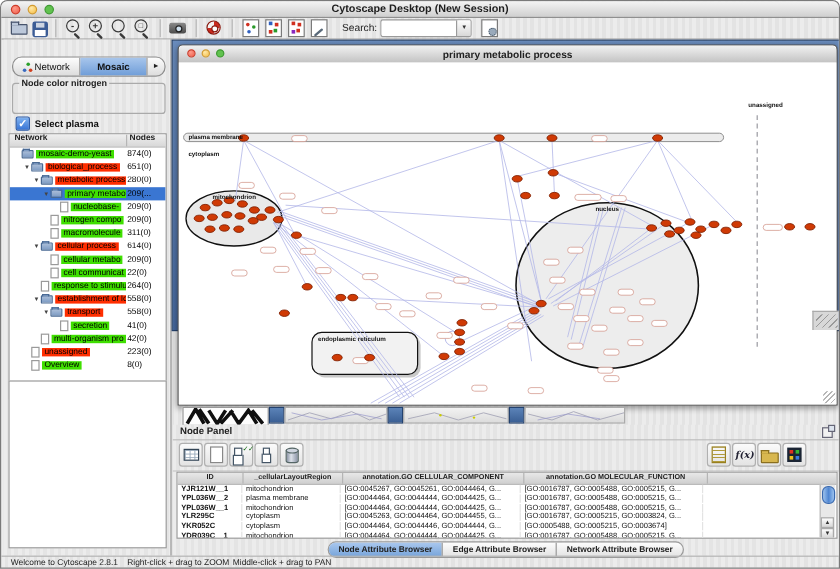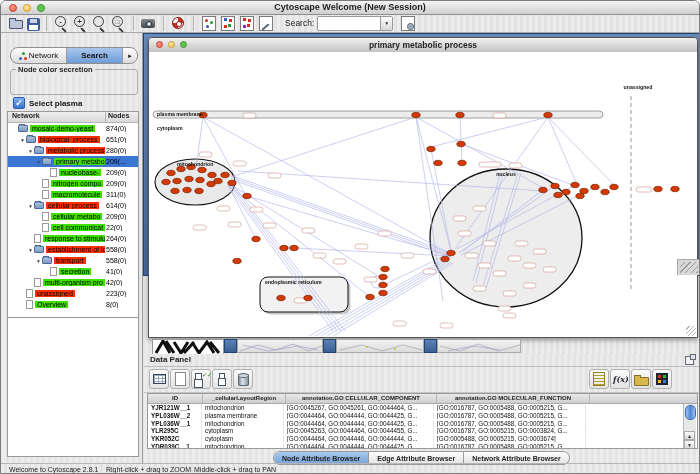--- a/index.html
+++ b/index.html
@@ -129,21 +129,21 @@
 </style>
 </head>
 <body>
 
 <div class="win">
 
   <div class="titlebar">
     <span class="tl red"></span>
     <span class="tl yel"></span>
     <span class="tl grn"></span>
-    <span class="apptitle">Cytoscape Welcome (New Session)</span>
+    <span class="apptitle">Cytoscape Desktop (New Session)</span>
   </div>
 
   <div class="toolbar">
     <div id="tb-icons">
         <span class="tbi i-open"></span>
         <span class="tbi i-save"></span>
         <span class="tbsep"></span>
         <span class="tbi i-zo"></span>
         <span class="tbi i-zi"></span>
         <span class="tbi i-zs"></span>
@@ -166,26 +166,26 @@
     <span class="tbi pagebase i-settings" style="margin-left:6px"></span>
   </div>
 
   <div class="cpanel">
     <div class="cptabs">
       <span class="cptab">
           <span class="cpt-ic"></span>
           <span>Network</span>
         </span>
       <span class="cptab sel">
-          <span>Search</span>
+          <span>Mosaic</span>
         </span>
       <span class="cparrow">►</span>
     </div>
     <div class="groupbox">
-      <span class="gb-legend">Node color secretion</span>
+      <span class="gb-legend">Node color nitrogen</span>
     </div>
     <div class="checkrow">
       <span class="checkbox">✓</span>
       <span class="checklabel">Select plasma</span>
     </div>
     <div class="treebox">
       <div class="treehead">
         <span class="thc1">Network</span>
         <span class="thc2">Nodes</span>
       </div>
@@ -479,21 +479,21 @@
             <polyline points="2,4 22,9 40,2 60,9 82,3" stroke="#aab" stroke-width="0.8" fill="none"></polyline>
             <polyline points="10,9 35,4 62,8" stroke="#99c" stroke-width="0.6" fill="none"></polyline>
           </svg>
       </div>
     </div>
     <div class="mdi-grip"></div>
   </div>
 
   <div class="dpanel">
     <div class="dp-header">
-      <span class="panel-title">Data Panel</span>
+      <span class="panel-title">Node Panel</span>
       <span class="float-ic"></span>
     </div>
     <div class="dp-toolbar">
       <span class="dbtn d-table" style="left:5px"></span>
       <span class="dbtn d-page" style="left:26px"></span>
       <span class="dbtn d-check" style="left:47px"></span>
       <span class="dbtn d-grid" style="left:68px"></span>
       <span class="dbtn d-trash" style="left:89px"></span>
       <span class="dbtn d-notes" style="left:445px"></span>
       <span class="dbtn d-fx" style="left:466px"></span>

